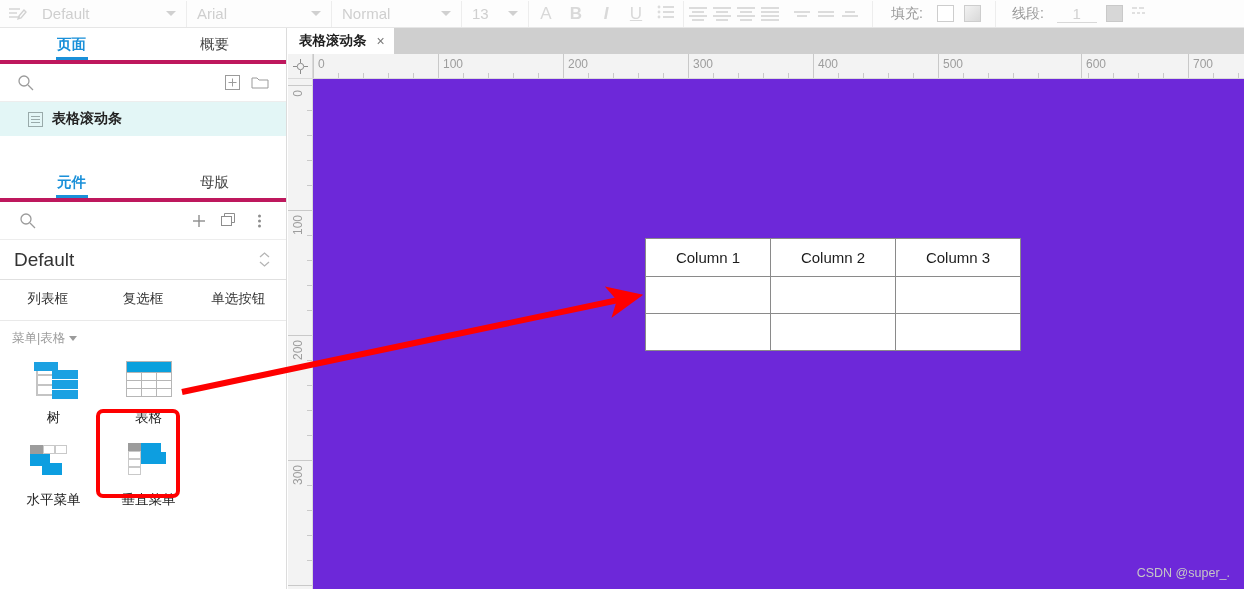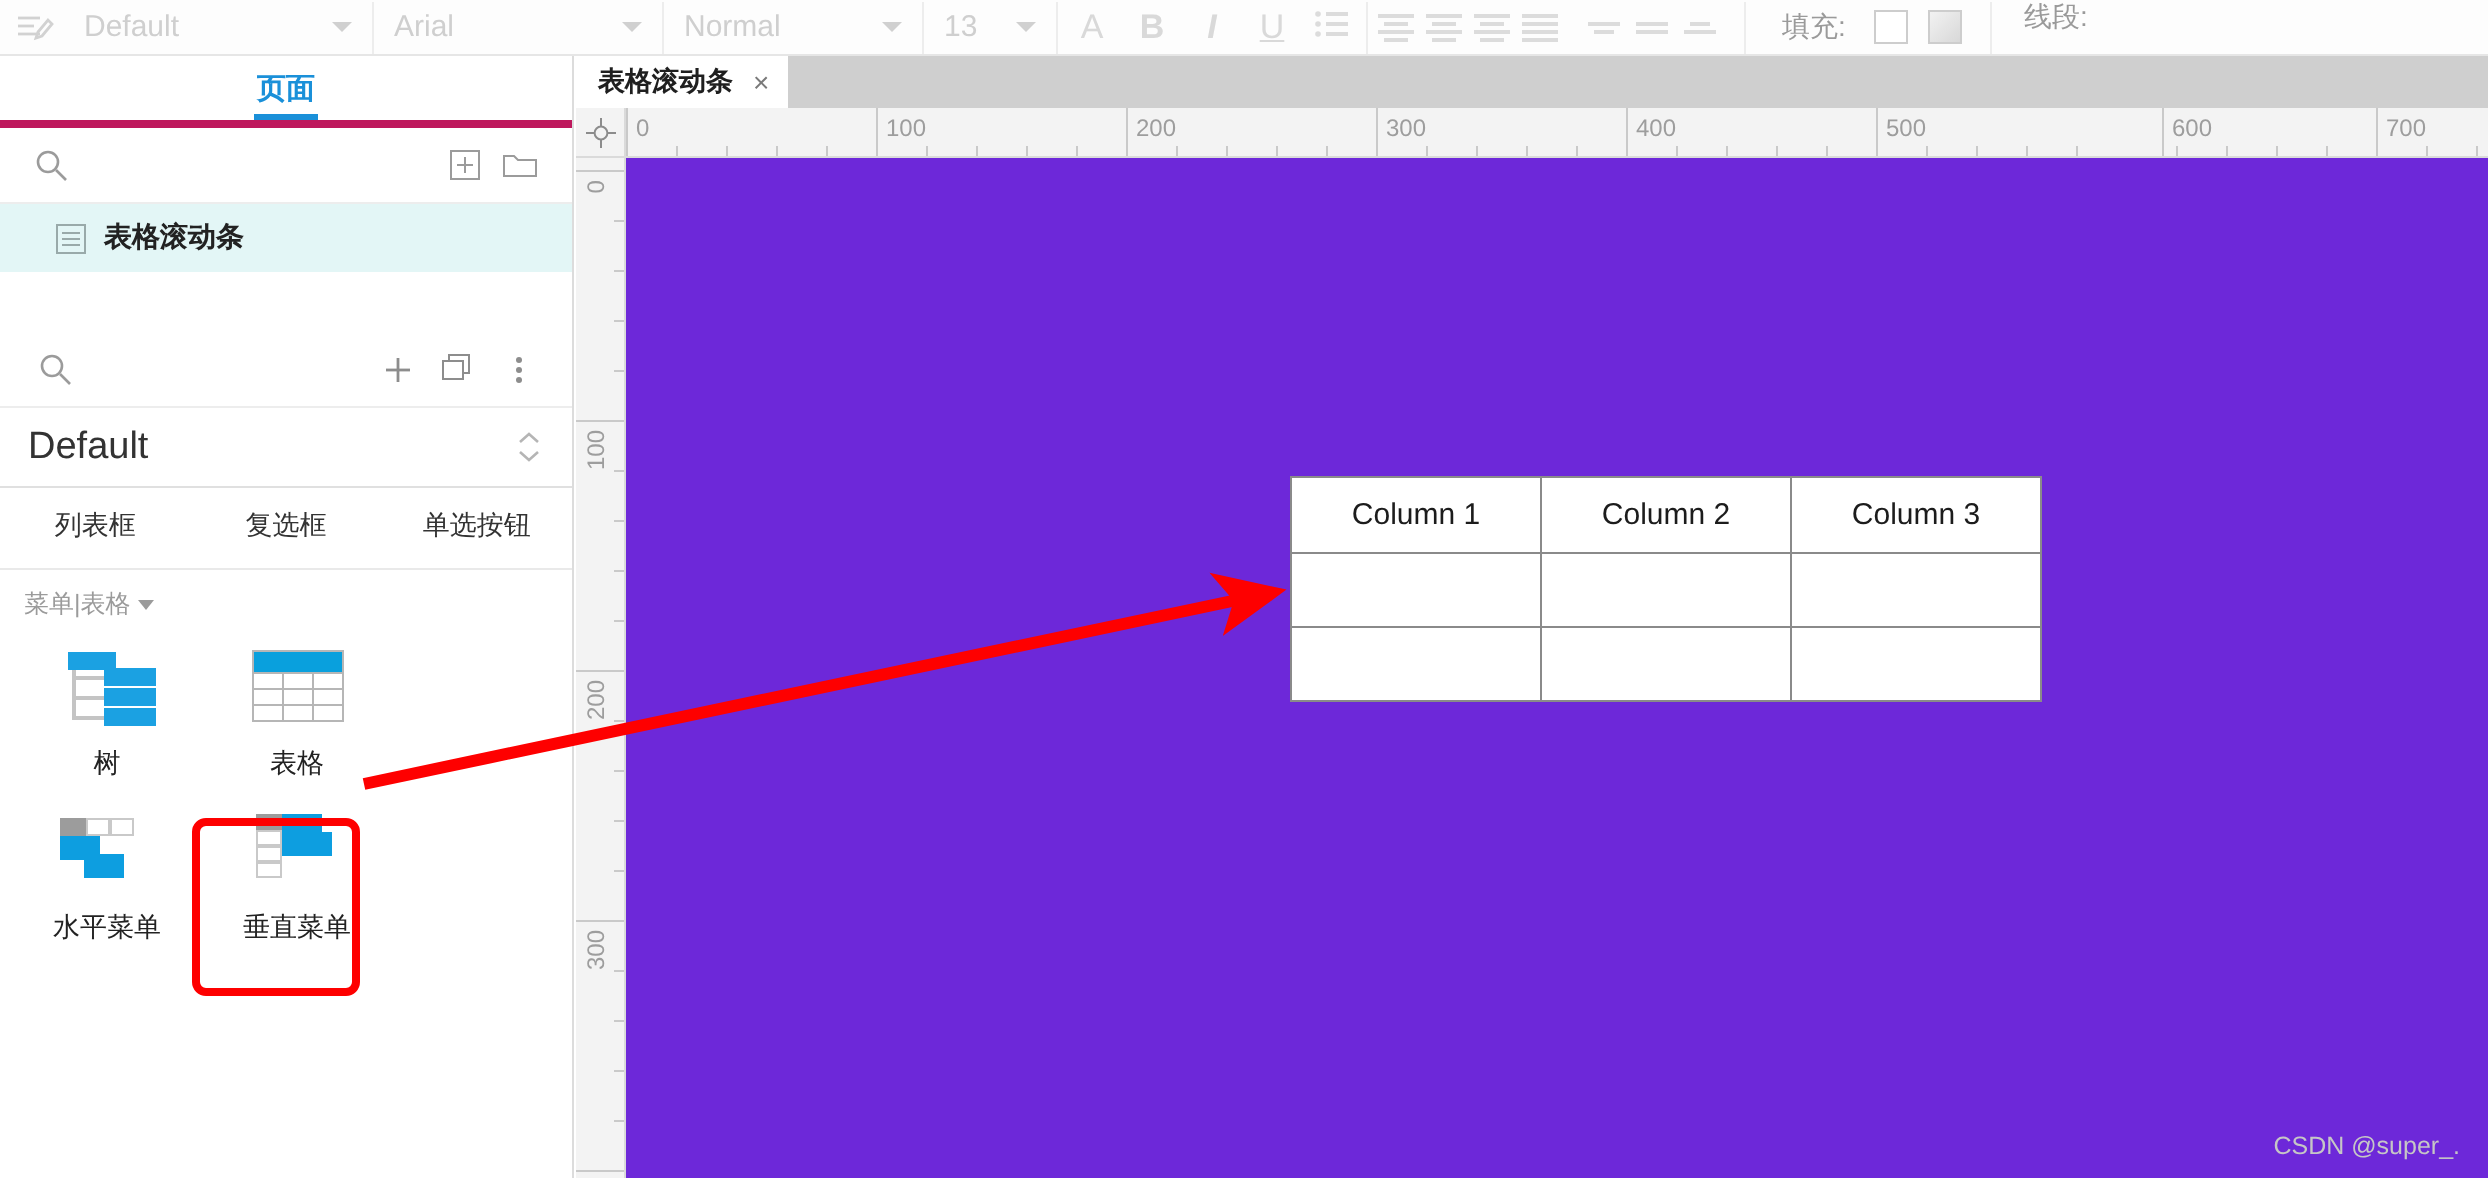--- a/index.html
+++ b/index.html
@@ -272,21 +272,21 @@
           <i style="width:16px"></i>
         </div>
     </div>
     <div class="tb-sep" style="margin-left:10px"></div>
     <div class="tb-group" style="gap:10px;padding:0 12px;">
       <span class="lbl-cn">填充:</span>
       <div class="swatch"></div>
       <div class="swatch gray"></div>
     </div>
     <div class="tb-sep"></div>
-    <div class="tb-group" style="gap:9px;padding:0 10px;flex-direction:column;">
+    <div class="tb-group" style="gap:9px;padding:0 10px;">
       <span class="lbl-cn">线段:</span>
       <div class="num-field">1</div>
       <div class="swatch solid"></div>
       <div>
         <svg width="16" height="14" viewBox="0 0 16 14">
             <g fill="#e0e0e0">
           <rect x="0" y="2" width="5" height="2"></rect>
               <rect x="7" y="2" width="5" height="2"></rect>
           <rect x="0" y="7" width="3" height="2"></rect>
               <rect x="5" y="7" width="3" height="2"></rect>
@@ -294,20 +294,21 @@
             </g>
           </svg>
       </div>
     </div>
   </div>
 
   <div class="left-panel">
 
     <div class="tabs-row">
       <div class="ptab active">页面</div>
+      <div class="ptab">概要</div>
     </div>
 
     <div class="search-row">
       <div class="icon-btn">
         <svg width="17" height="17" viewBox="0 0 17 17">
             <g stroke="#9b9b9b" stroke-width="1.3" fill="none">
           <circle cx="7" cy="7" r="5"></circle>
               <line x1="11" y1="11" x2="16" y2="16"></line>
             </g>
           </svg>
@@ -330,20 +331,24 @@
     <div class="page-item">
       <span class="page-icon">
           <i></i>
           <i></i>
           <i></i>
         </span>
       <span>表格滚动条</span>
     </div>
 
     <div class="widgets-sec">
+      <div class="tabs-row">
+        <div class="ptab active">元件</div>
+        <div class="ptab">母版</div>
+      </div>
 
       <div class="search-row">
         <div class="icon-btn">
           <svg width="17" height="17" viewBox="0 0 17 17">
               <g stroke="#9b9b9b" stroke-width="1.3" fill="none">
             <circle cx="7" cy="7" r="5"></circle>
                 <line x1="11" y1="11" x2="16" y2="16"></line>
               </g>
             </svg>
         </div>

